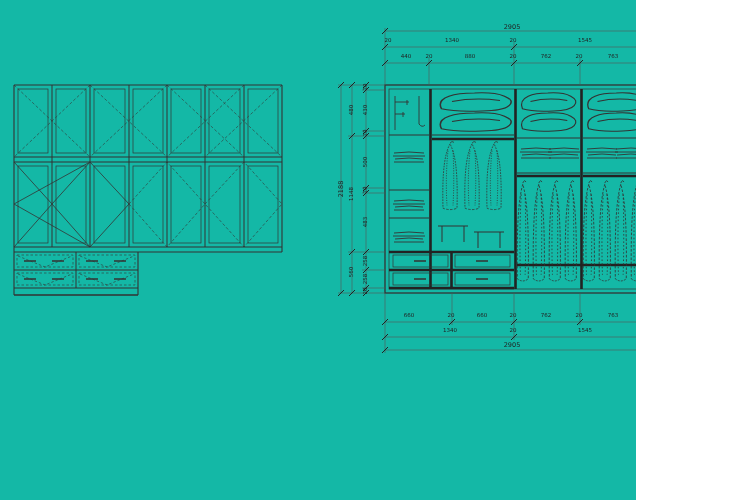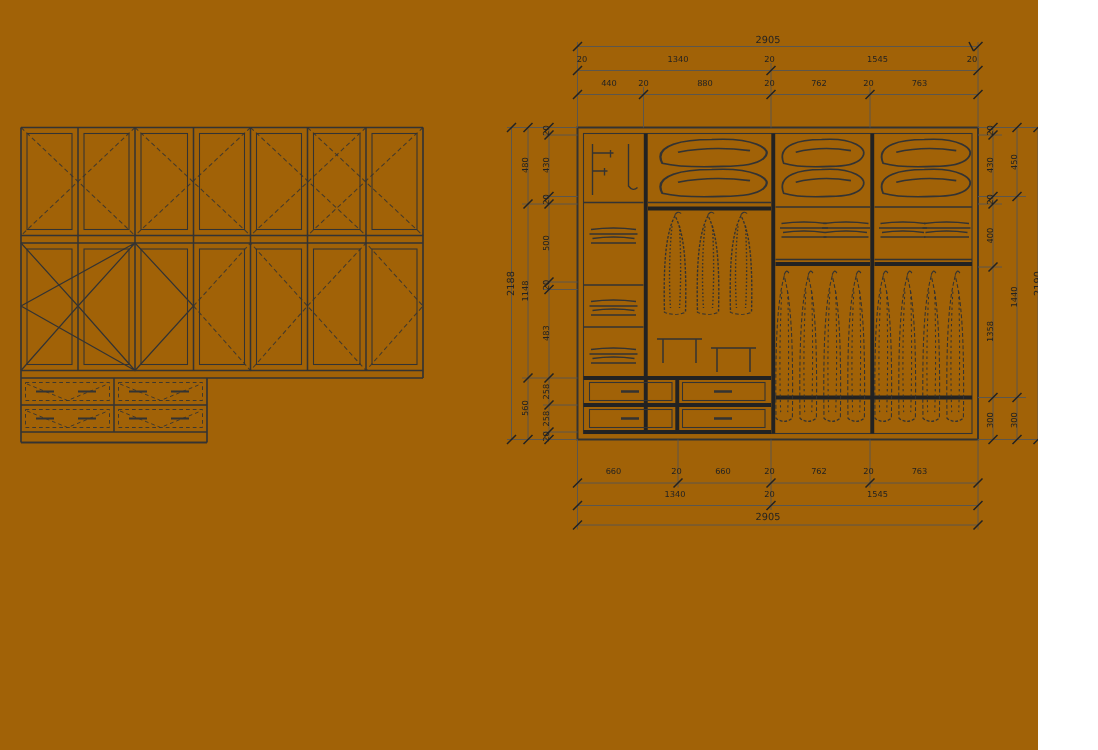--- a/index.html
+++ b/index.html
@@ -1,16 +1,16 @@
 <!DOCTYPE html>
 <html><head>
 <meta charset="utf-8">
 <style>
   html,body{margin:0;padding:0;background:#fff;}
-  #canvas{position:relative;width:692px;height:500px;background:#a16207;overflow:hidden;
+  #canvas{position:relative;width:636px;height:500px;background:#14b8a6;overflow:hidden;
           font-family:"DejaVu Sans",sans-serif;}
   svg{position:absolute;left:0;top:0;}
   .d,.v{position:absolute;font-size:5.5px;color:#222;line-height:1;white-space:nowrap;
         transform:translate(-50%,-50%);}
   .v{transform:translate(-50%,-50%) rotate(-90deg);}
   .big{font-size:6.5px;}
 </style>
 </head>
 <body>
 

